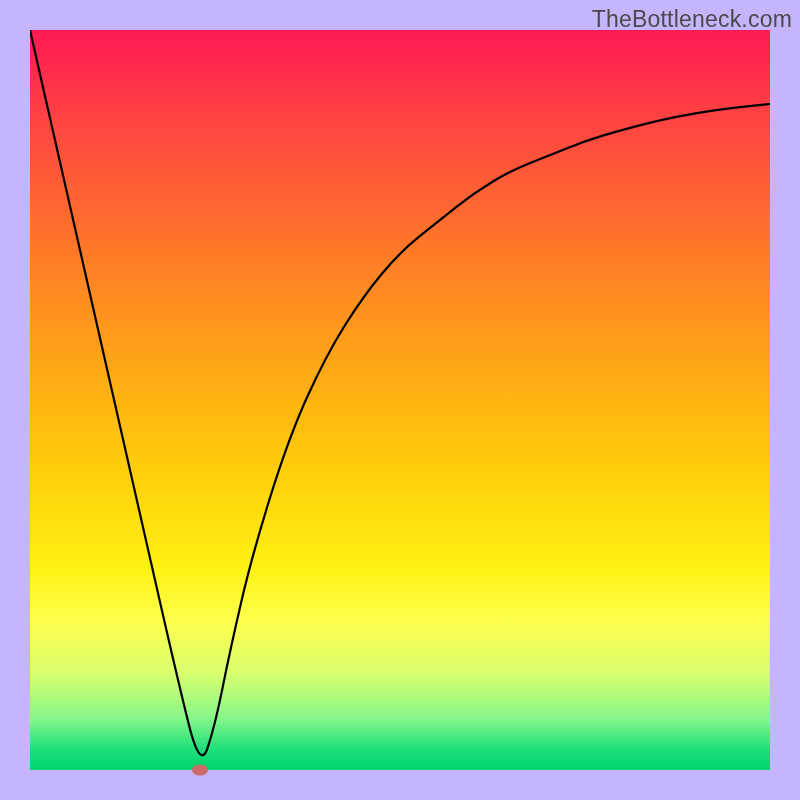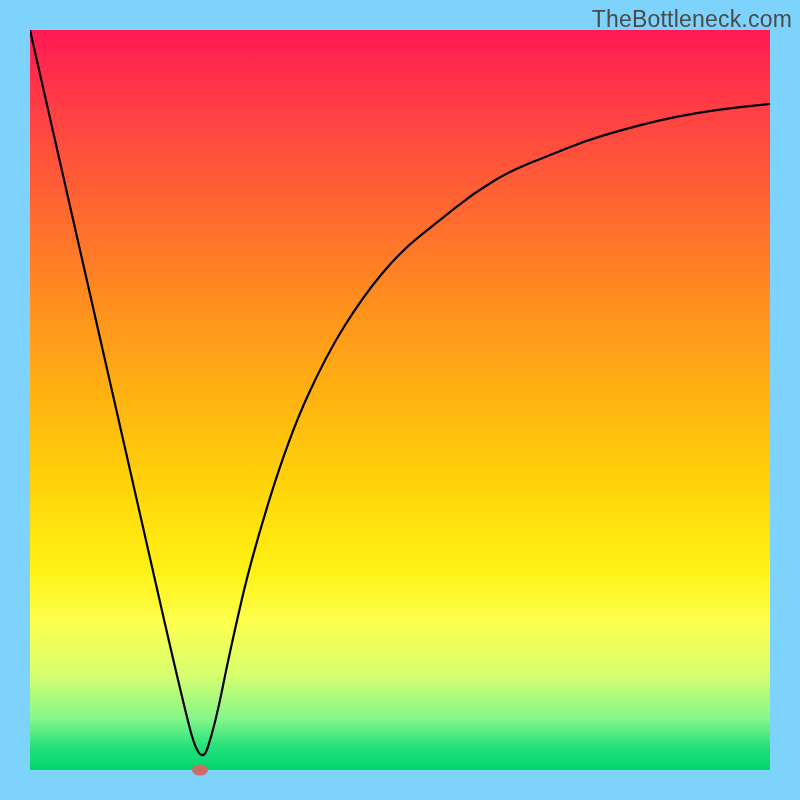--- a/index.html
+++ b/index.html
@@ -8,21 +8,21 @@
     width: 800px;
     height: 800px;
     background: #000;
     font-family: Arial, Helvetica, sans-serif;
     overflow: hidden;
   }
   .frame {
     position: relative;
     width: 800px;
     height: 800px;
-    background: #7dd3fc;
+    background: #c4b5fd;
   }
   .plot-area {
     position: absolute;
     left: 30px;
     top: 30px;
     width: 740px;
     height: 740px;
     background: linear-gradient(to bottom,
       #ff1a53 0%,
       #ff4343 12%,

